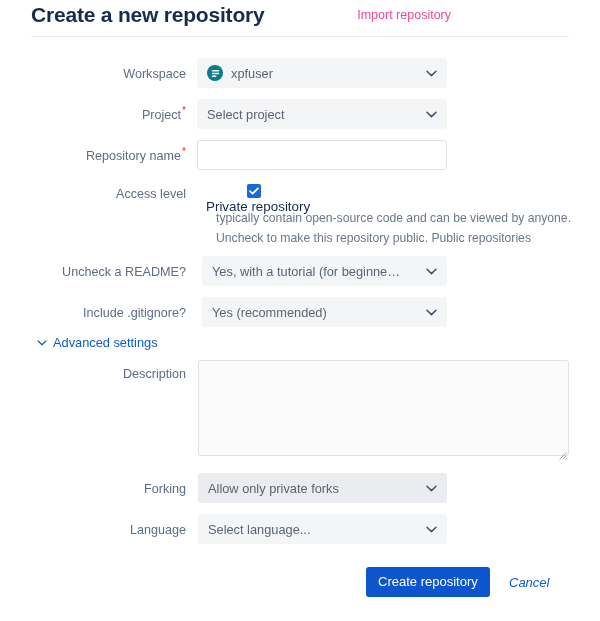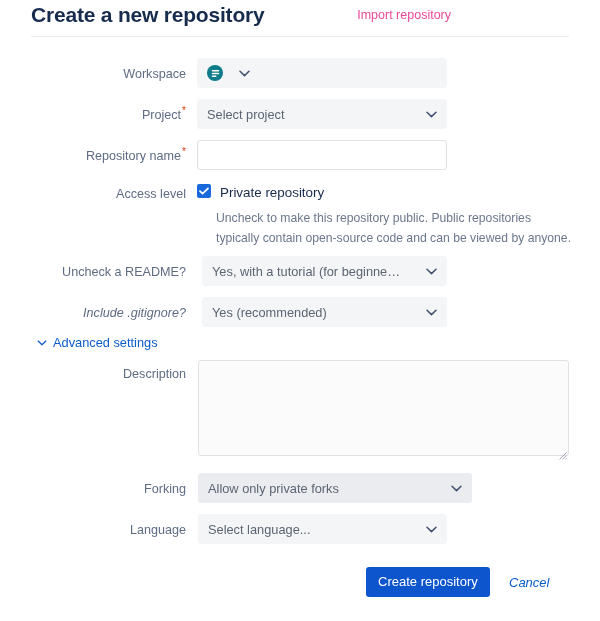--- a/index.html
+++ b/index.html
@@ -77,21 +77,21 @@
     background: #ffffff;
     border: 1px solid #dfe1e6;
     border-radius: 3px;
     padding: 0 9px;
     font-size: 12.8px; color: #172b4d;
     font-family: "Liberation Sans", sans-serif;
     outline: none;
   }
 
   
-  .cbwrap { position: absolute; display: flex; align-items: flex-start; }
+  .cbwrap { position: absolute; display: flex; align-items: center; flex-direction: column; }
   .cbox {
     width: 14px; height: 14px; border-radius: 2px;
     background: #1868db; flex: none;
     display: flex; align-items: center; justify-content: center;
     cursor: pointer;
   }
   .cbox svg { display: block; }
   .cblabel {
     margin-left: 9px; font-size: 13.4px; color: #172b4d; line-height: 18px;
     cursor: pointer;
@@ -158,20 +158,21 @@
 
   <div class="lbl-box" style="top:65px;">Workspace</div>
   <div class="sel" style="left:197px; top:58px; width:250px;">
     <span class="avatar">
       <svg width="11" height="11" viewBox="0 0 16 16" aria-hidden="true">
         <rect x="2.5" y="3" width="11" height="2.2" rx="1.1" fill="#ffffff"></rect>
         <rect x="2.5" y="7" width="11" height="2.2" rx="1.1" fill="#ffffff"></rect>
         <rect x="2.5" y="11" width="7" height="2.2" rx="1.1" fill="#ffffff"></rect>
       </svg>
     </span>
+    <span class="val">xpfuser</span>
     <span class="chev">
       <svg width="11" height="7" viewBox="0 0 11 7">
           <path d="M1 1.2 L5.5 5.6 L10 1.2" fill="none" stroke="#42526e" stroke-width="1.5" stroke-linecap="round" stroke-linejoin="round"></path>
         </svg>
     </span>
   </div>
 
   <div class="lbl-box" style="top:106px;"><span>Project</span><span class="req">*</span></div>
   <div class="sel" style="left:197px; top:99px; width:250px;">
     <span class="val">Select project</span>
@@ -188,35 +189,35 @@
   <div class="lbl-box" style="top:185px;">Access level</div>
   <div class="cbwrap" style="left:197px; top:184px;">
     <span class="cbox">
       <svg width="10" height="8" viewBox="0 0 10 8">
           <path d="M1 4.2 L3.6 6.6 L9 1.3" fill="none" stroke="#ffffff" stroke-width="1.7" stroke-linecap="round" stroke-linejoin="round"></path>
         </svg>
     </span>
     <span class="cblabel">Private repository</span>
   </div>
   <div class="helptext" style="left:216px; top:209px;">
+    <div>typically contain open-source code and can be viewed by anyone.</div>
     <div>Uncheck to make this repository public. Public repositories</div>
-    <div>typically contain open-source code and can be viewed by anyone.</div>
   </div>
 
   <div class="lbl-box" style="top:263px;">Uncheck a README?</div>
   <div class="sel" style="left:202px; top:256px; width:245px;">
     <span class="val">Yes, with a tutorial (for beginne…</span>
     <span class="chev">
       <svg width="11" height="7" viewBox="0 0 11 7">
           <path d="M1 1.2 L5.5 5.6 L10 1.2" fill="none" stroke="#42526e" stroke-width="1.5" stroke-linecap="round" stroke-linejoin="round"></path>
         </svg>
     </span>
   </div>
 
-  <div class="lbl-box" style="top:304px;font-style:italic;">Include .gitignore?</div>
+  <div class="lbl-box" style="top:304px;">Include .gitignore?</div>
   <div class="sel" style="left:202px; top:297px; width:245px;">
     <span class="val">Yes (recommended)</span>
     <span class="chev">
       <svg width="11" height="7" viewBox="0 0 11 7">
           <path d="M1 1.2 L5.5 5.6 L10 1.2" fill="none" stroke="#42526e" stroke-width="1.5" stroke-linecap="round" stroke-linejoin="round"></path>
         </svg>
     </span>
   </div>
 
   <div class="adv" style="left:36px; top:335px;">
@@ -230,21 +231,21 @@
 
   <div class="lbl-box" style="top:365px;">Description</div>
   <textarea class="ta" style="left: 198px; top: 360px; width: 371px; height: 96px;" placeholder=""></textarea>
   <span class="resize-grip" style="left:558px; top:446px;">
     <svg width="9" height="9" viewBox="0 0 9 9">
       <path d="M8.5 1.5 L1.5 8.5 M8.5 4.5 L4.5 8.5 M8.5 7.3 L7.3 8.5" stroke="#9aa1ad" stroke-width="0.9" fill="none"></path>
     </svg>
   </span>
 
   <div class="lbl-box" style="top:480px;">Forking</div>
-  <div class="sel dim" style="left:198px; top:473px; width:274px;">
+  <div class="sel dim" style="left:198px; top:473px; width:249px;">
     <span class="val">Allow only private forks</span>
     <span class="chev">
       <svg width="11" height="7" viewBox="0 0 11 7">
           <path d="M1 1.2 L5.5 5.6 L10 1.2" fill="none" stroke="#42526e" stroke-width="1.5" stroke-linecap="round" stroke-linejoin="round"></path>
         </svg>
     </span>
   </div>
 
   <div class="lbl-box" style="top:521px;">Language</div>
   <div class="sel" style="left:198px; top:514px; width:249px;">

